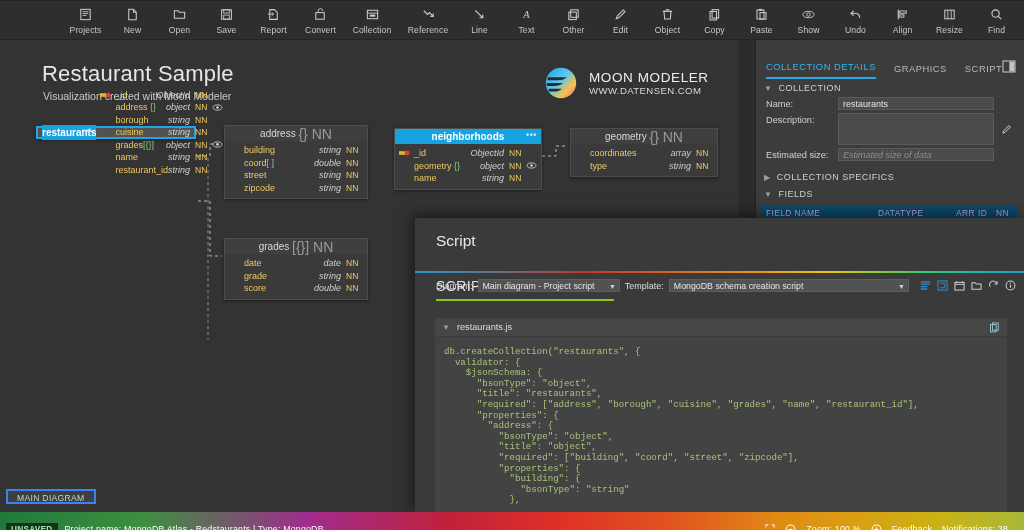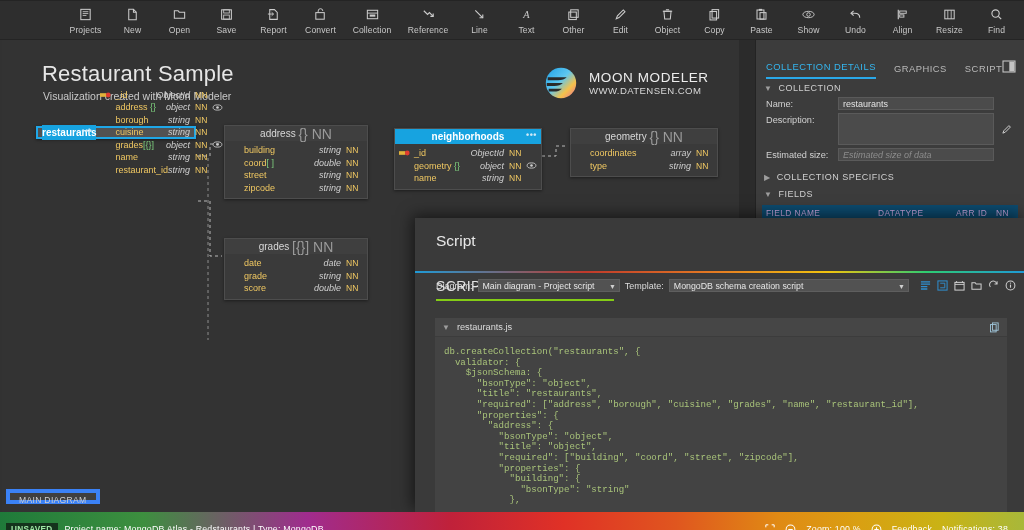--- a/index.html
+++ b/index.html
@@ -52,21 +52,21 @@
   .row{ display:flex; align-items:center; height:12.5px; font-size:9px; padding:0 4px; }
   .row .key{ width:13px; flex:0 0 13px; }
   .fname{ flex:1; color:#f0c862; white-space:nowrap; padding-left:2px; }
   .ftype{ color:#cfcfcf; font-style:italic; text-align:right; padding-right:5px; white-space:nowrap; }
   .fnn{ color:#f0c862; width:17px; text-align:left; font-size:8.5px; }
   .feye{ width:11px; }
   .brace-g{ color:#7fd17f; }
   .hd-suffix{ color:#9a9a9a; font-size:14px; font-weight:normal; }
 
   .tabstrip{ position:absolute; left:4px; bottom:8px; height:15px; display:flex; }
-  .tabchip{ background:#3f3f3f; border:4px solid #3b82f6; color:#cfcfcf; font-size:8.6px;
+  .tabchip{ background:#3f3f3f; border:2px solid #3b82f6; color:#cfcfcf; font-size:8.6px;
     padding:2px 9px; letter-spacing:.3px; }
 
   
   .rpanel{ position:absolute; left:755px; top:40px; width:269px; height:472px;
     background:#3c3c3c; border-left:1px solid #232323; }
   .rtabs{ display:flex; align-items:flex-end; height:24px; padding:4px 10px 0 10px; gap:18px;
     position:relative;margin-top:15px; }
   .rtab{ font-size:9.4px; color:#b9b9b9; letter-spacing:.5px; padding-bottom:5px; }
   .rtab.active{ color:#35b6ef; border-bottom:2px solid #2aa8e8; }
   .rtab-ico{ position:absolute; right:8px; top:5px; }

